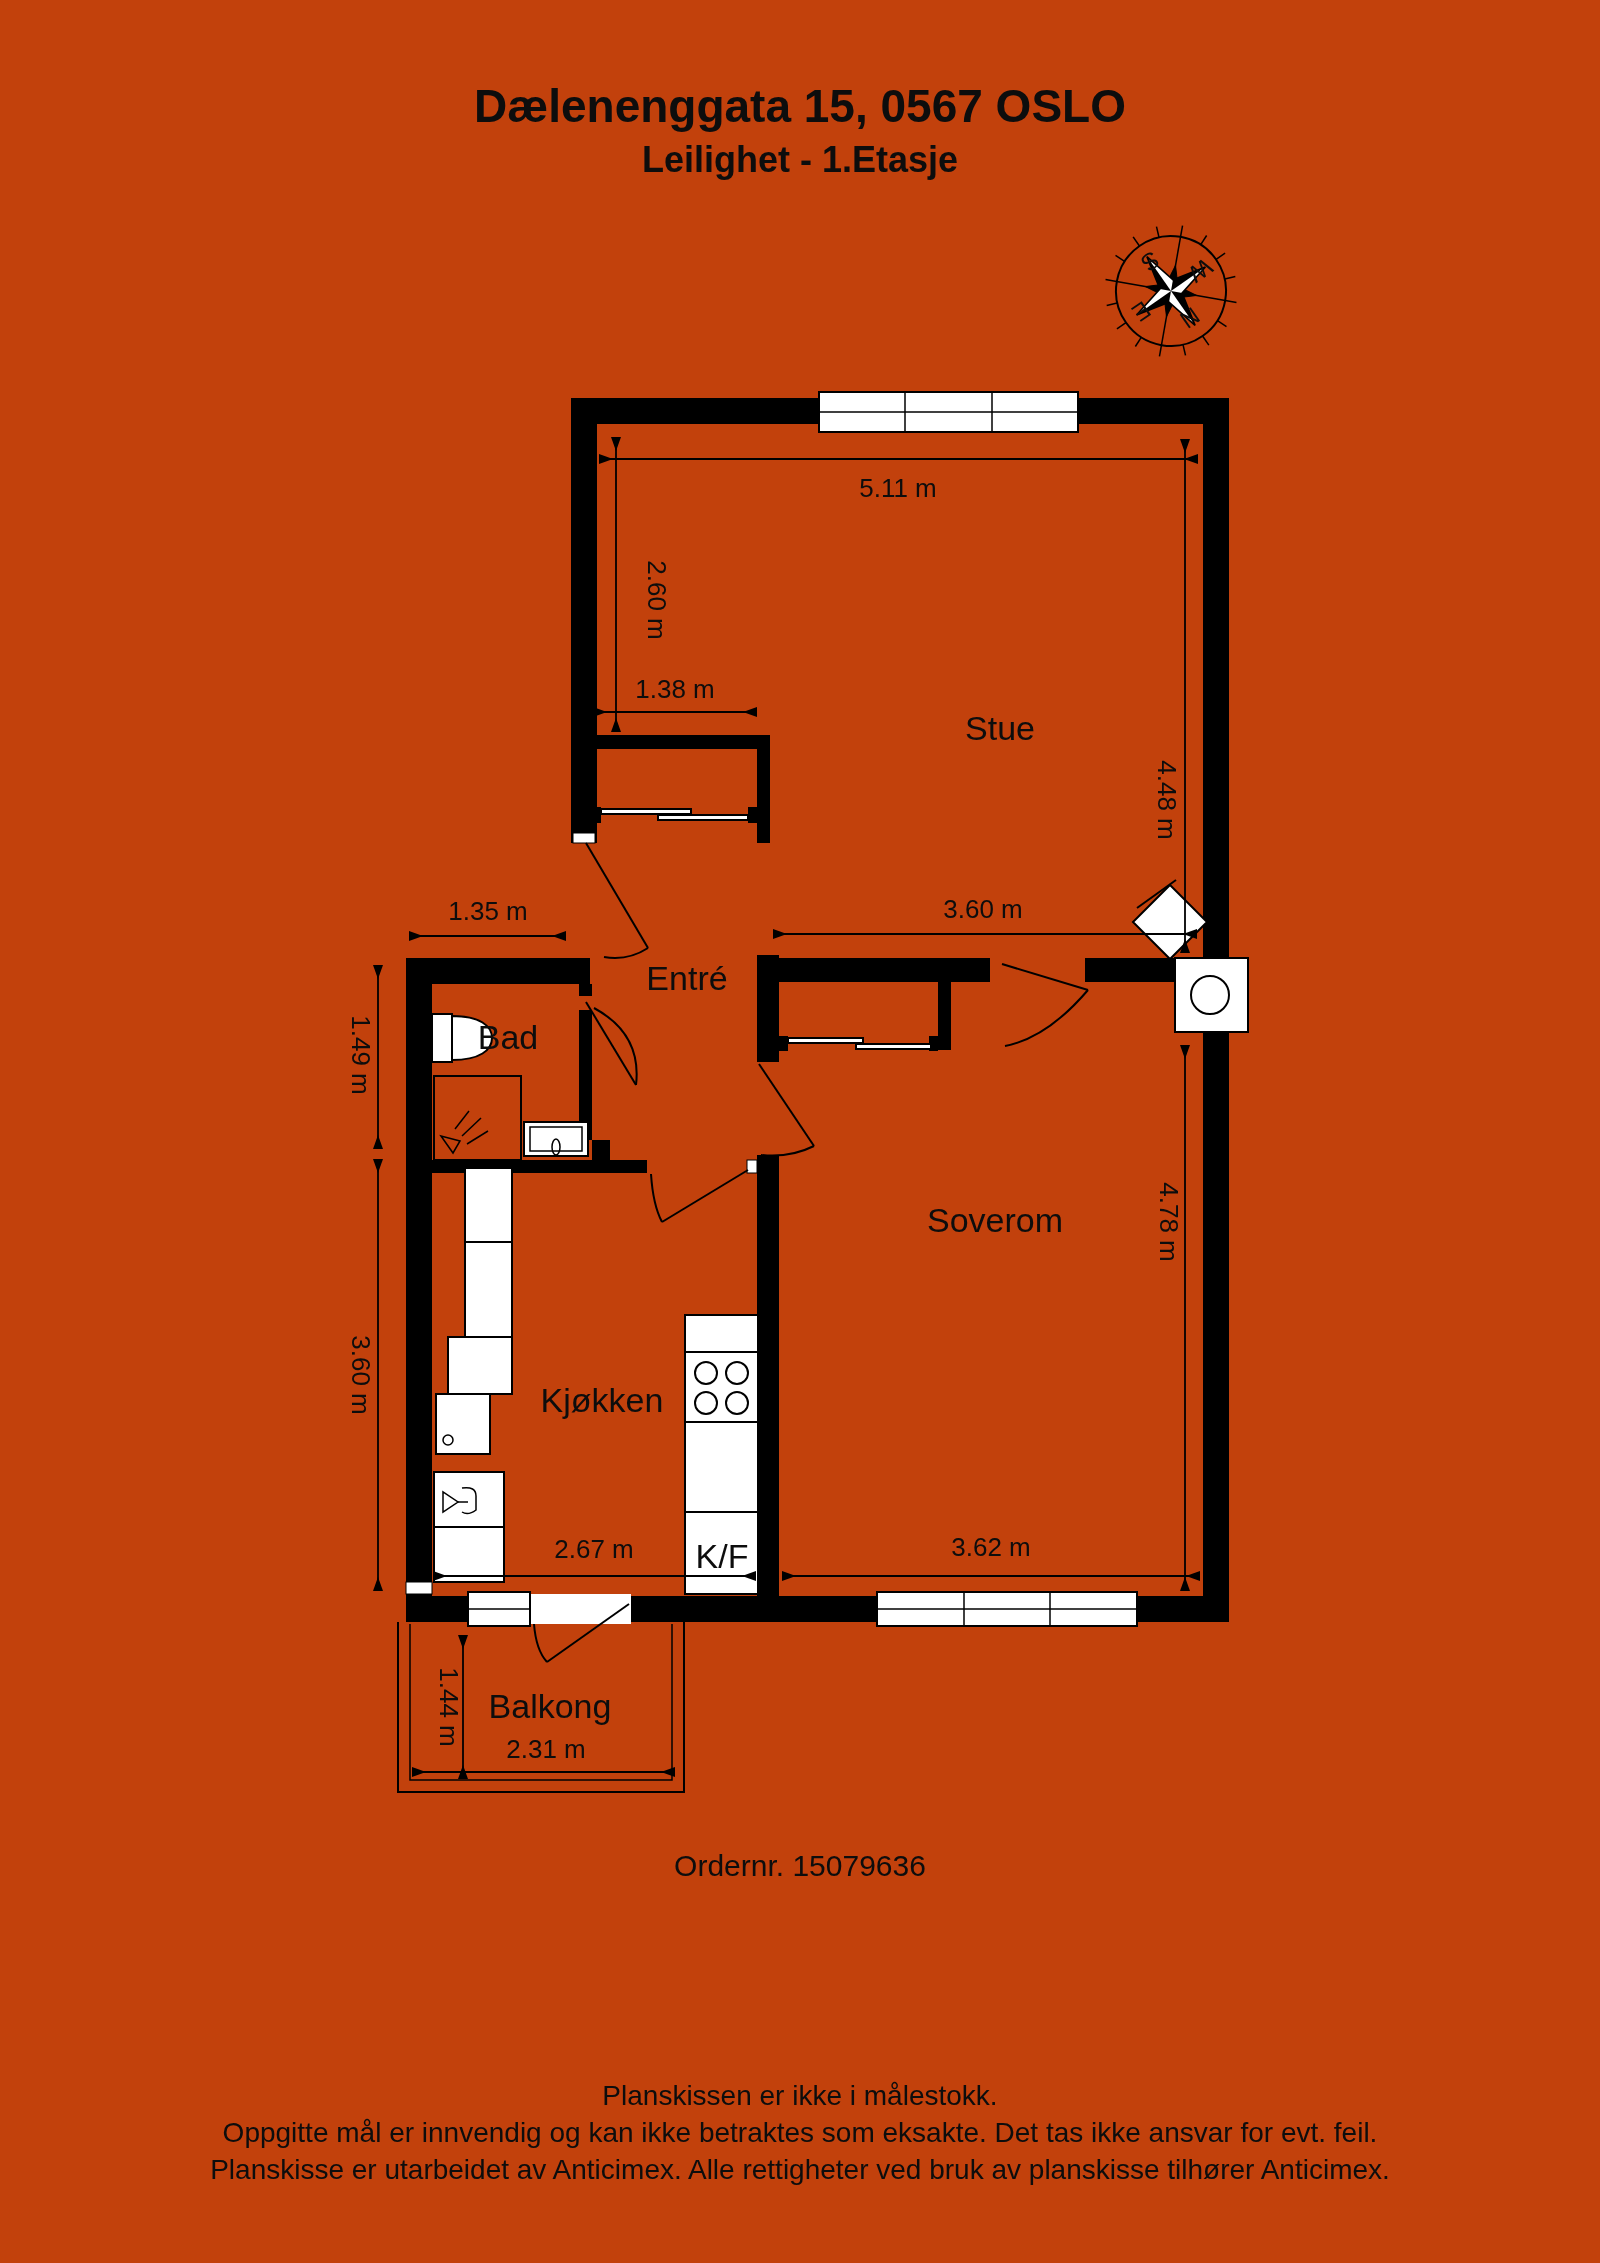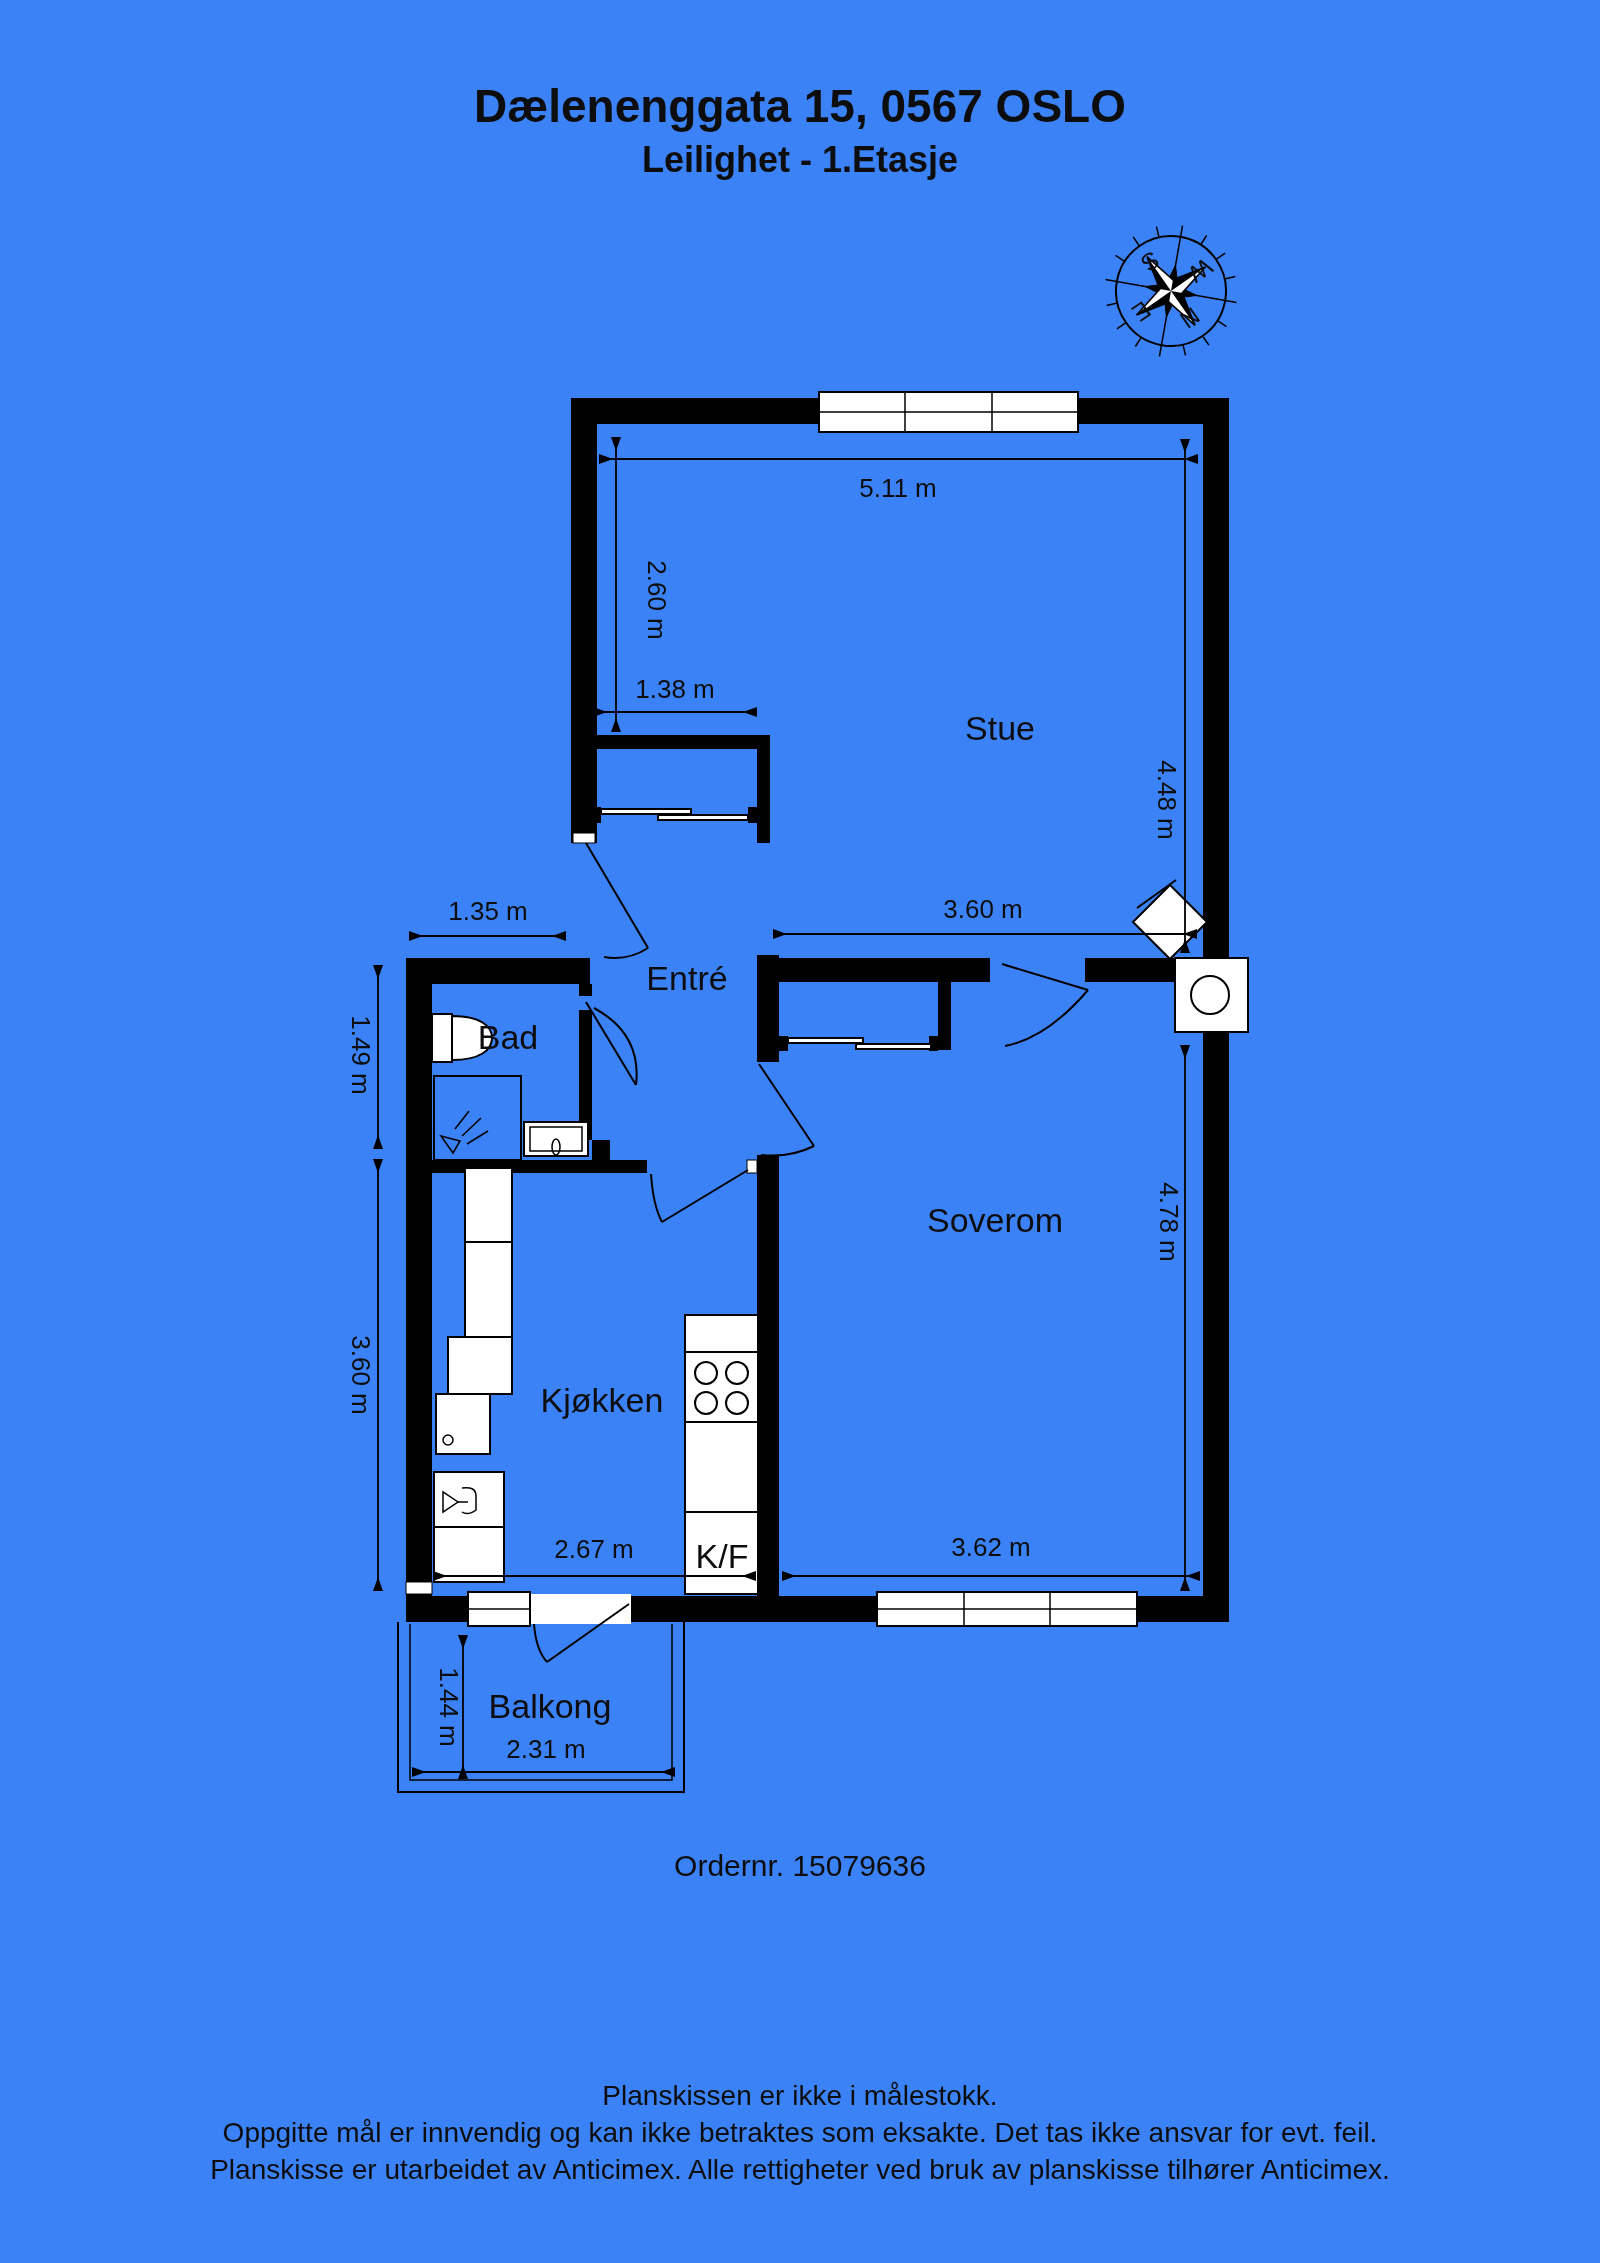--- a/index.html
+++ b/index.html
@@ -1,16 +1,16 @@
 <!DOCTYPE html>
 <html><head>
 <meta charset="utf-8">
 <style>
   html,body{margin:0;padding:0;background:#ffffff;}
-  .page{position:relative;width:1600px;height:2263px;background:#3b82f6;
+  .page{position:relative;width:1600px;height:2263px;background:#c2410c;
         font-family:"Liberation Sans", sans-serif;}
   svg{display:block;}
   text{fill:#0d0d0d;}
   .t-title1{font-size:46px;font-weight:bold;}
   .t-title2{font-size:36px;font-weight:bold;}
   .t-room{font-size:34px;}
   .t-dim{font-size:26px;}
   .t-order{font-size:30px;}
   .t-footer{font-size:28px;}
   .t-compass{font-size:24px;}

